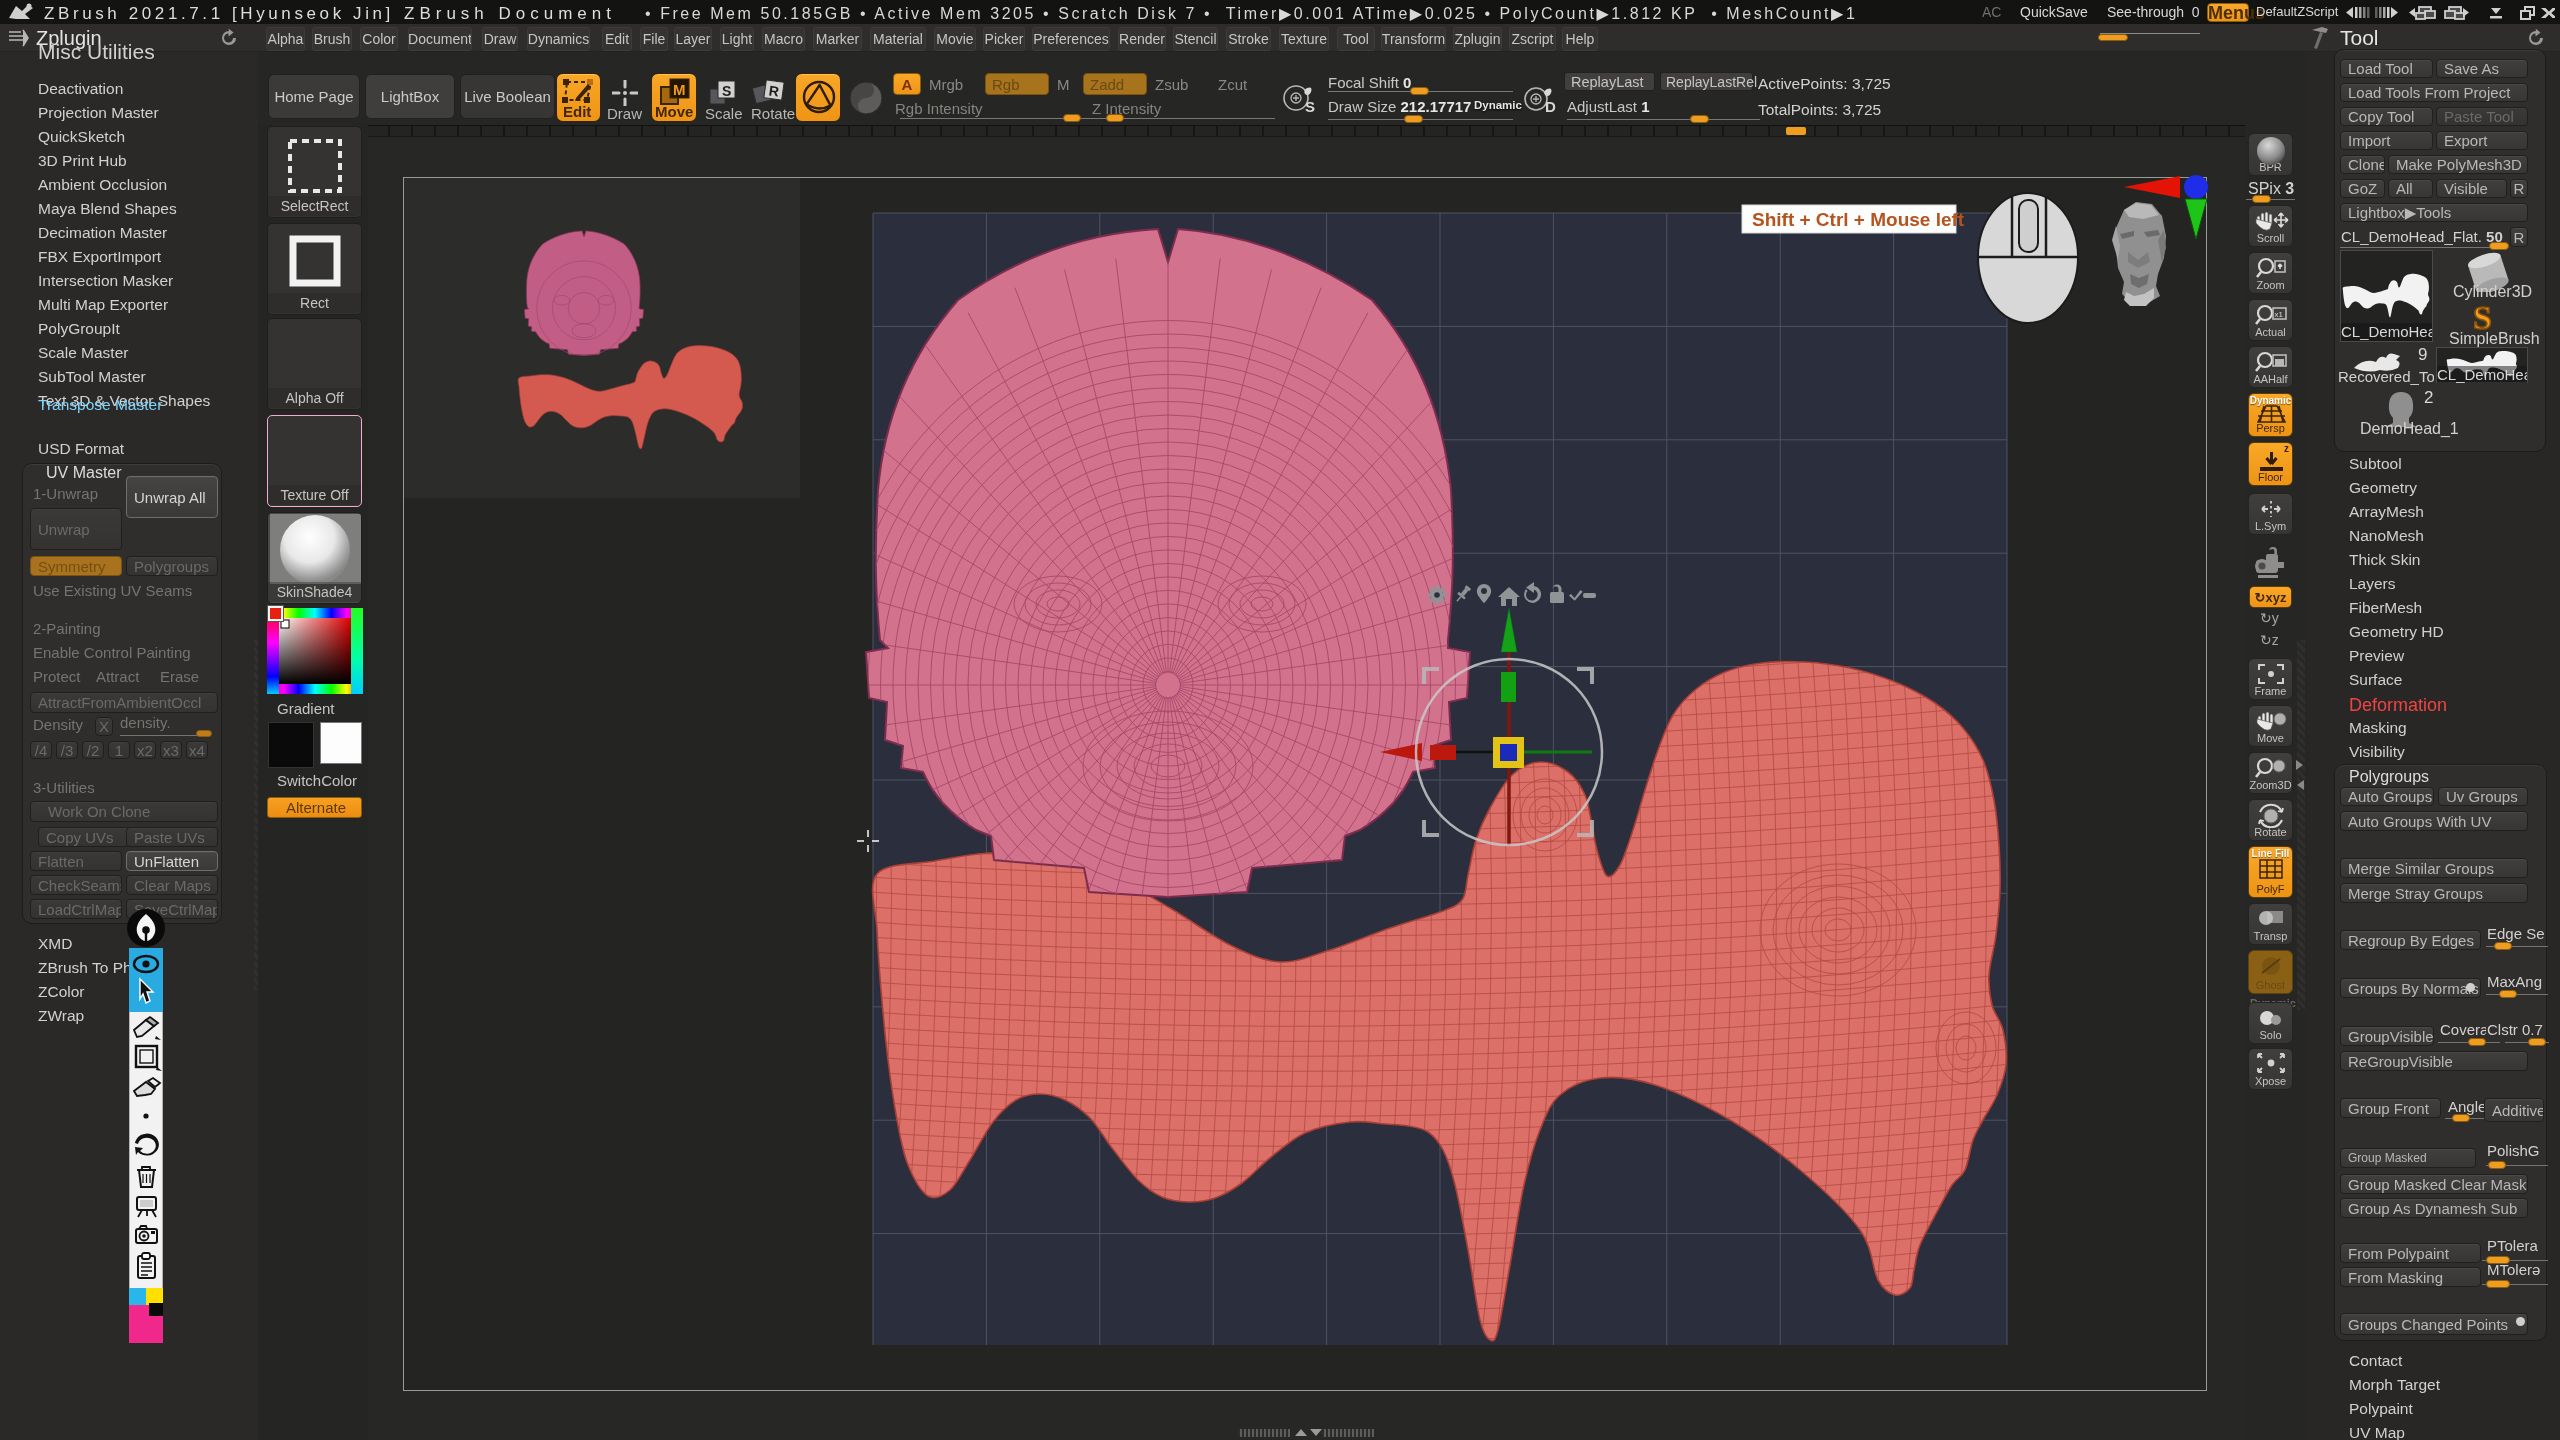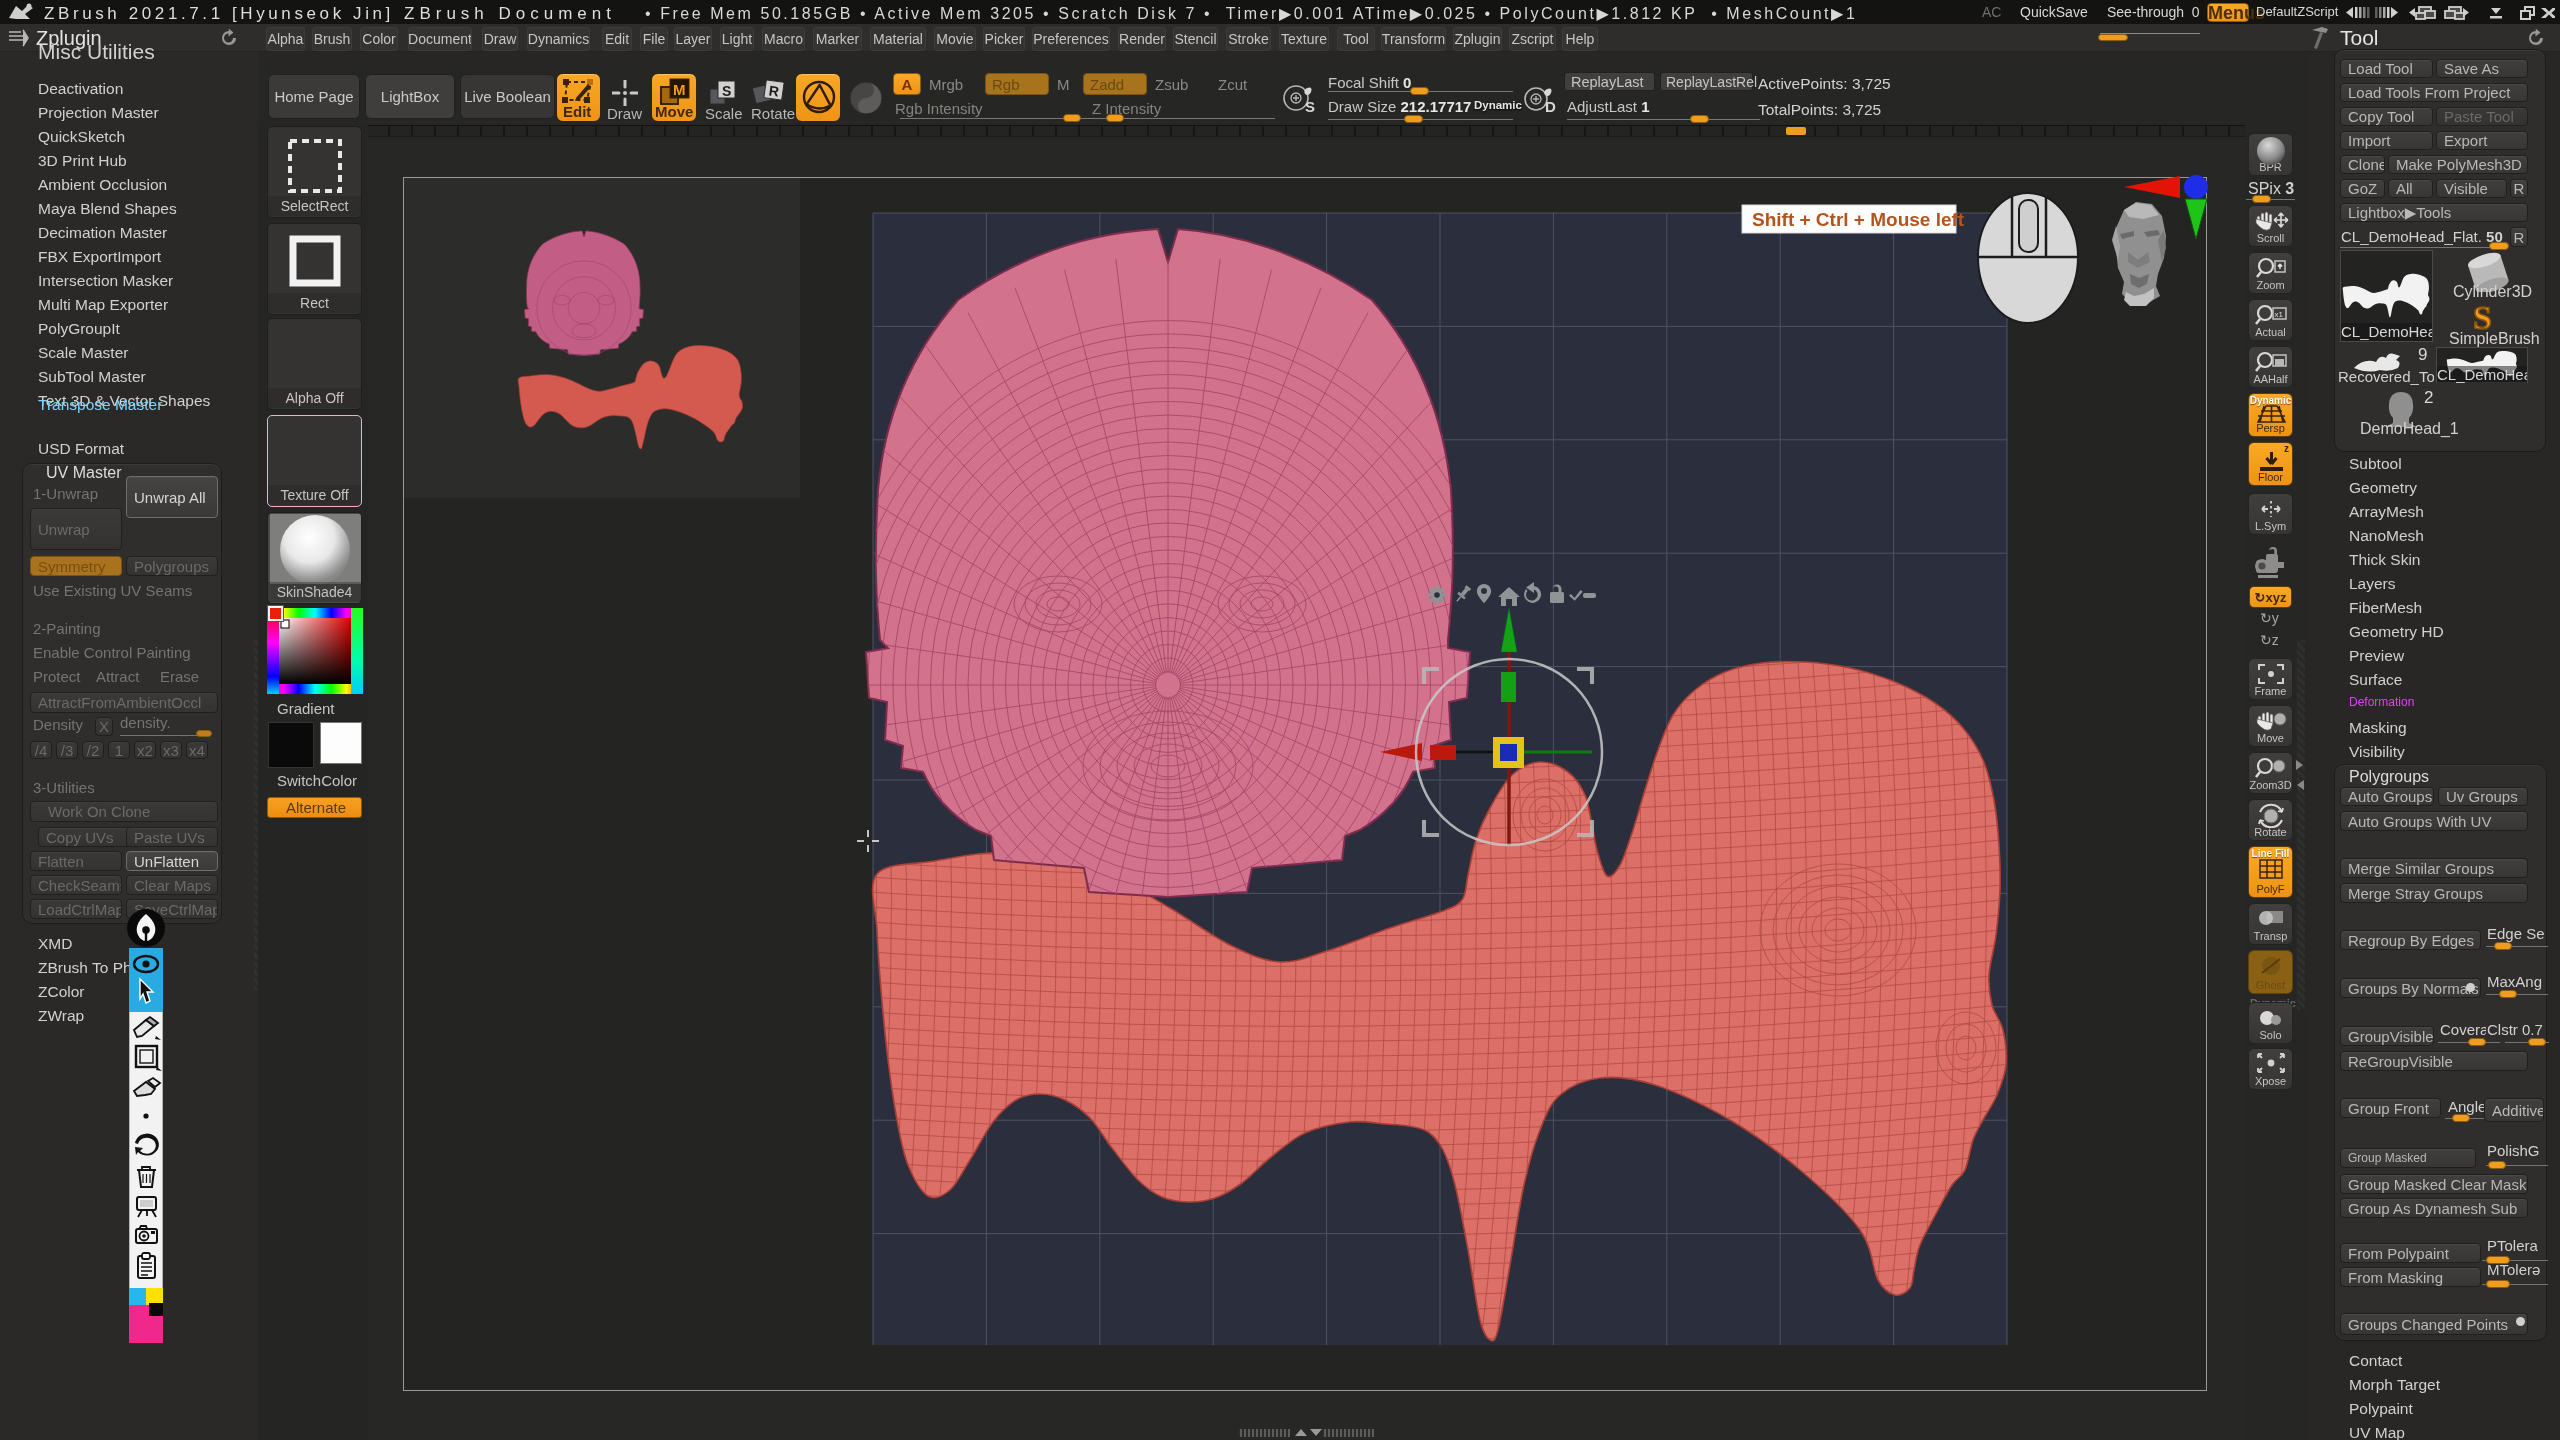--- a/index.html
+++ b/index.html
@@ -1029,21 +1029,21 @@
 <div class="txt" style="left:2349px;top:455px;font-size:15.5px;color:#d2d1cf">Subtool</div>
 <div class="txt" style="left:2349px;top:479px;font-size:15.5px;color:#d2d1cf">Geometry</div>
 <div class="txt" style="left:2349px;top:503px;font-size:15.5px;color:#d2d1cf">ArrayMesh</div>
 <div class="txt" style="left:2349px;top:527px;font-size:15.5px;color:#d2d1cf">NanoMesh</div>
 <div class="txt" style="left:2349px;top:551px;font-size:15.5px;color:#d2d1cf">Thick Skin</div>
 <div class="txt" style="left:2349px;top:575px;font-size:15.5px;color:#d2d1cf">Layers</div>
 <div class="txt" style="left:2349px;top:599px;font-size:15.5px;color:#d2d1cf">FiberMesh</div>
 <div class="txt" style="left:2349px;top:623px;font-size:15.5px;color:#d2d1cf">Geometry HD</div>
 <div class="txt" style="left:2349px;top:647px;font-size:15.5px;color:#d2d1cf">Preview</div>
 <div class="txt" style="left:2349px;top:671px;font-size:15.5px;color:#d2d1cf">Surface</div>
-<div class="txt" style="left:2349px;top:695px;font-size:12px;color:#d946ef">Deformation</div>
+<div class="txt" style="left:2349px;top:695px;font-size:18px;color:#ef4444">Deformation</div>
 <div class="txt" style="left:2349px;top:719px;font-size:15.5px;color:#d2d1cf">Masking</div>
 <div class="txt" style="left:2349px;top:743px;font-size:15.5px;color:#d2d1cf">Visibility</div>
 <div class="panel" style="left:2334px;top:764px;width:213px;height:577px"></div>
 <div class="txt" style="left:2349px;top:768px;font-size:16px;color:#dddcda">Polygroups</div>
 <div class="btn" style="left:2340px;top:787px;width:94px;height:19px;font-size:15px">Auto Groups</div>
 <div class="btn" style="left:2438px;top:787px;width:90px;height:19px;font-size:15px">Uv Groups</div>
 <div class="btn" style="left:2340px;top:811px;width:188px;height:20px;font-size:15px">Auto Groups With UV</div>
 <div class="btn" style="left:2340px;top:858px;width:188px;height:20px;font-size:15px">Merge Similar Groups</div>
 <div class="btn" style="left:2340px;top:883px;width:188px;height:20px;font-size:15px">Merge Stray Groups</div>
 <div class="btn" style="left:2340px;top:930px;width:141px;height:20px;font-size:15px">Regroup By Edges</div>

